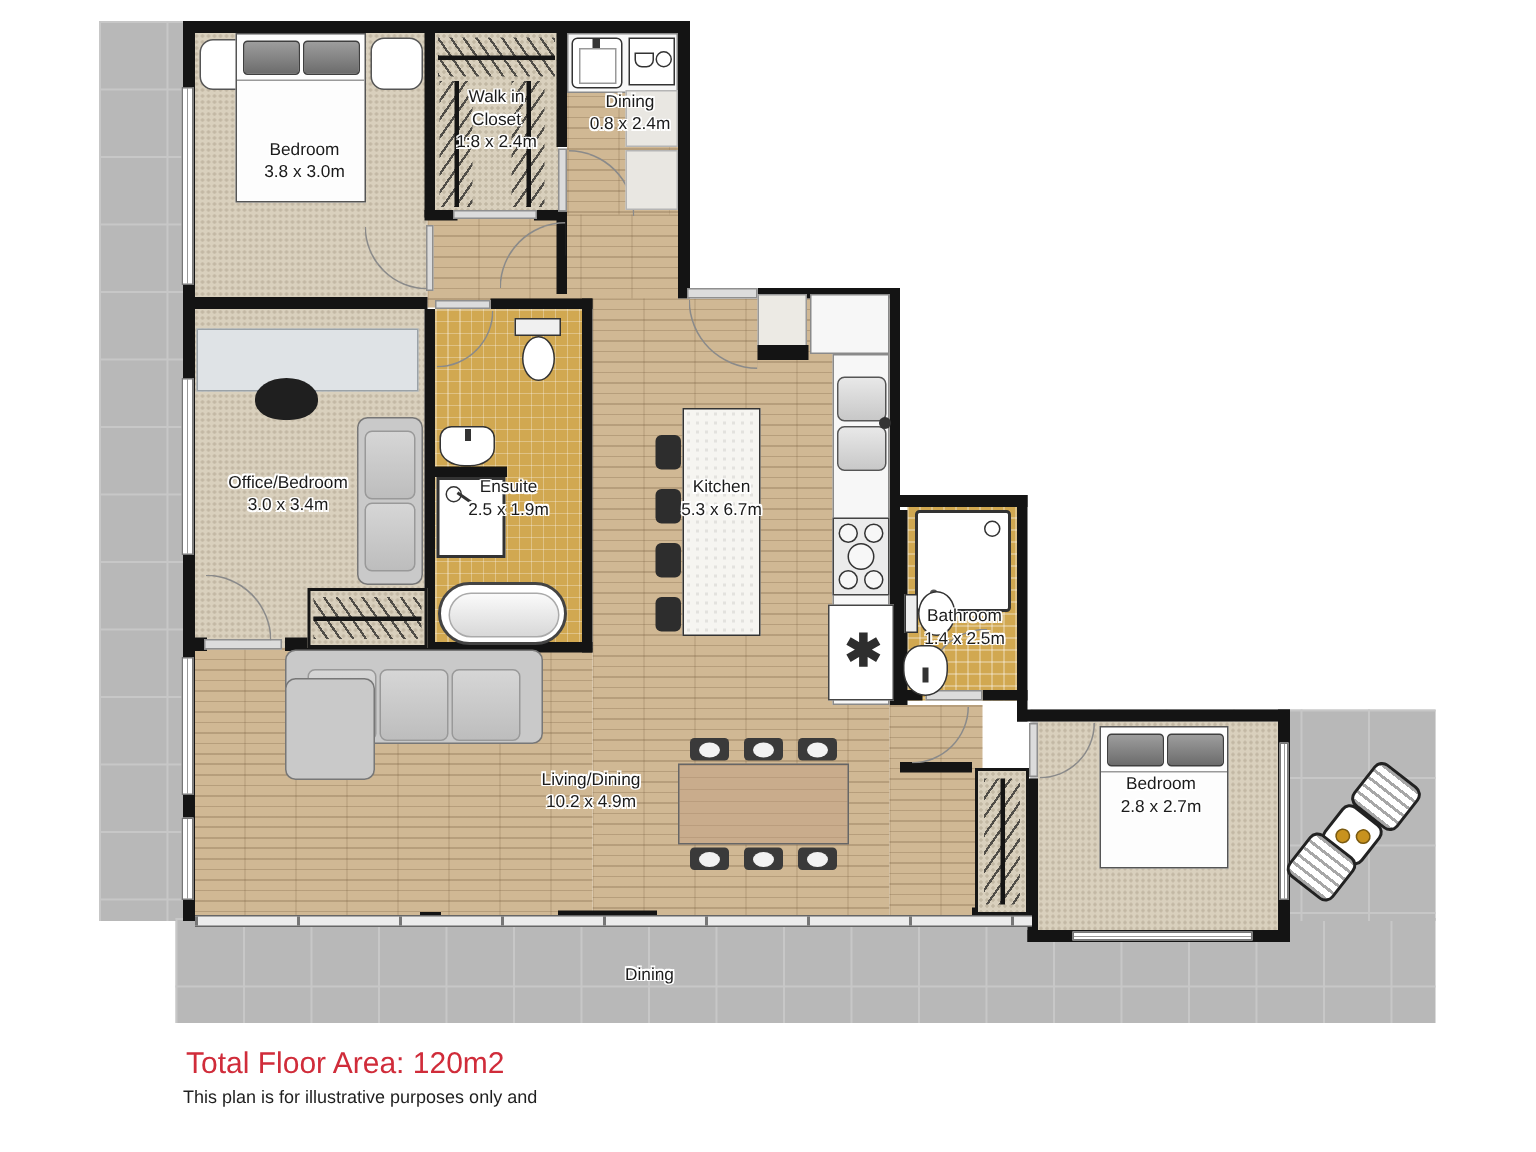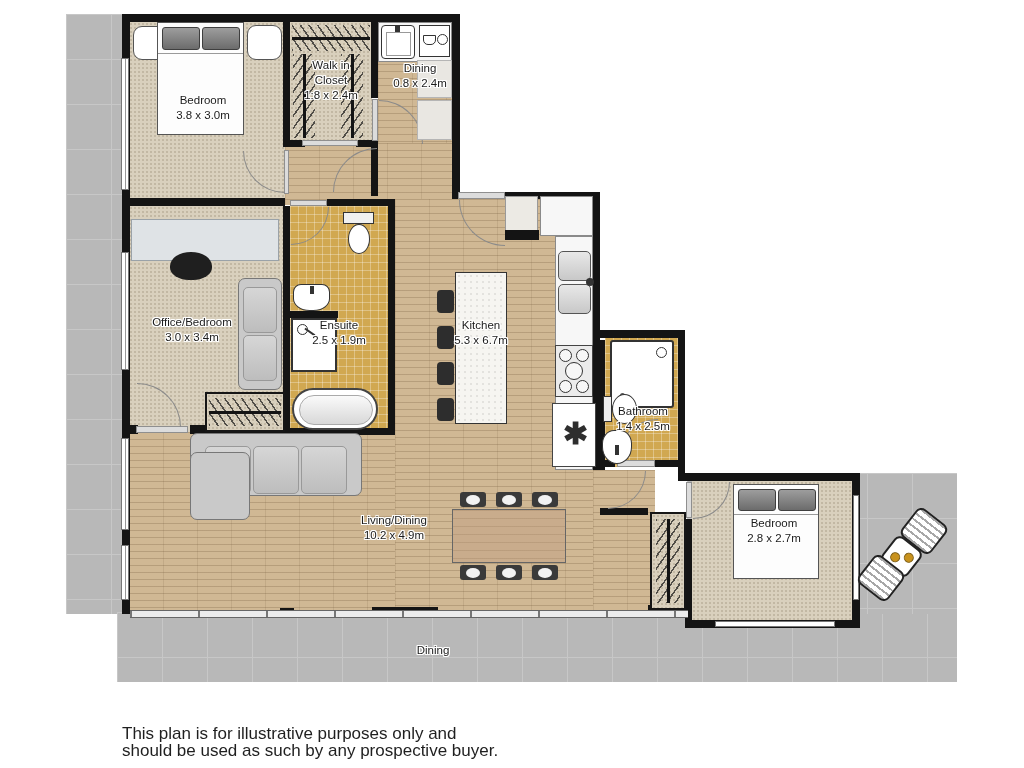--- a/index.html
+++ b/index.html
@@ -55,21 +55,21 @@
                  background:#f2f2f2;border-radius:50%;}
   .ochair{background:#fff;border:2px solid #222;border-radius:7px;box-sizing:border-box;
           background-image:repeating-linear-gradient(180deg,rgba(60,60,60,.45) 0 2px,transparent 2px 6px);}
   
   .rlabel{position:absolute;transform:translateX(-50%);text-align:center;
           font-size:11.5px;line-height:1.32;color:#1b1b1b;white-space:nowrap;
           text-shadow:-1px -1px 0 #fff,1px -1px 0 #fff,-1px 1px 0 #fff,1px 1px 0 #fff,
                       -1px 0 0 #fff,1px 0 0 #fff,0 -1px 0 #fff,0 1px 0 #fff;}
   .rlabel.wrap{white-space:normal;width:58px;}
   .total{position:absolute;left:124px;top:698px;font-size:20px;color:#d02c3a;}
-  .disc{position:absolute;left:122px;font-size:17px;color:#1f1f1f;text-align:center;}
+  .disc{position:absolute;left:122px;font-size:12px;color:#1f1f1f;text-align:center;}
   .asterisk{position:absolute;font-size:30px;color:#2e2e2e;font-weight:bold;}
 </style>
 </head>
 <body>
 
 <div id="canvas">
 
   <div class="abs gray" style="left:66px;top:14px;width:56px;height:600px"></div>
   <div class="abs gray" style="left:117px;top:612px;width:840px;height:70px"></div>
   <div class="abs gray" style="left:687px;top:473px;width:270px;height:141px"></div>
@@ -296,16 +296,16 @@
     <div>10.2 x 4.9m</div>
   </div>
   <div class="rlabel" style="left:774px;top:516px">
     <div>Bedroom</div>
     <div>2.8 x 2.7m</div>
   </div>
   <div class="rlabel" style="left:433px;top:643px">
     <div>Dining</div>
   </div>
 
+  <div class="total">Total Floor Area: 120m2</div>
   <div class="disc" style="top:724px">This plan is for illustrative purposes only and</div>
-  <div class="disc" style="top:741px">should be used as such by any prospective buyer.</div>
 
 </div>
 
 </body></html>

